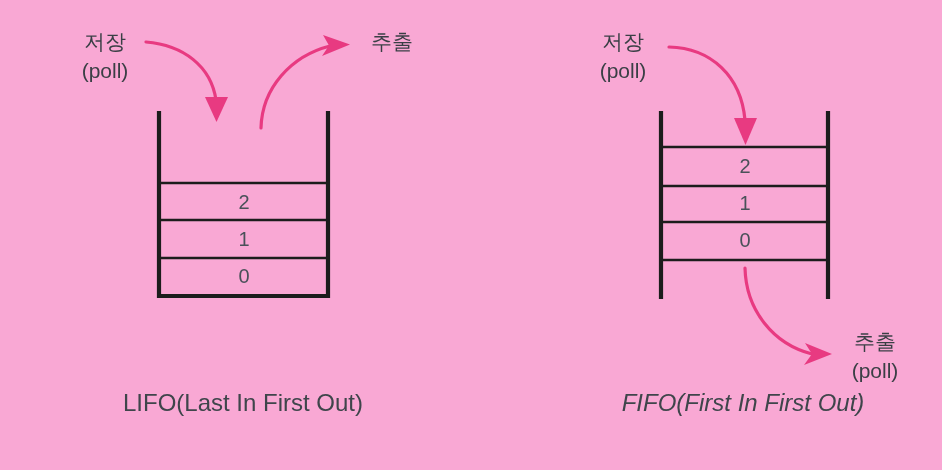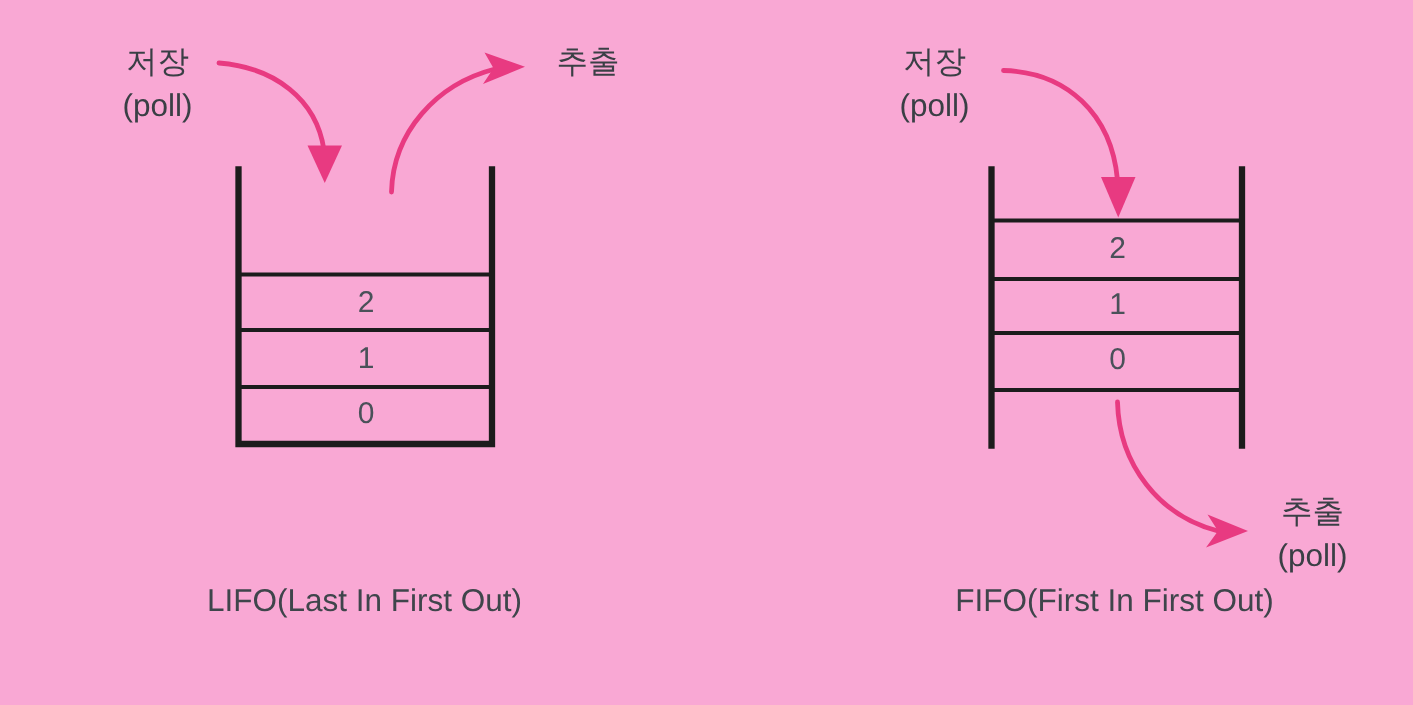--- a/index.html
+++ b/index.html
@@ -36,21 +36,21 @@
     font-weight: 400;
   }
   .label .en {
     display: block;
     font-weight: 400;
   }
   .caption {
     position: absolute;
     text-align: center;
     color: #3f454b;
-    font-size: 21px;
+    font-size: 24px;
     white-space: nowrap;
   }
   .cell-val {
     position: absolute;
     text-align: center;
     color: #4a5159;
     font-size: 20px;
     white-space: nowrap;
   }
 </style>
@@ -129,15 +129,15 @@
 
   <div class="label" style="left:818px; top:327px; width:114px;">
     <span class="ko">추출</span>
     <span class="en">(poll)</span>
   </div>
 
   <div class="cell-val" style="left:661px; top:155px; width:168px;">2</div>
   <div class="cell-val" style="left:661px; top:192px; width:168px;">1</div>
   <div class="cell-val" style="left:661px; top:229px; width:168px;">0</div>
 
-  <div class="caption" style="left:593px; top:389px; width:300px;">FIFO(First In First Out)</div>
+  <div class="caption" style="left:593px; top:389px; width:300px;font-style:italic;">FIFO(First In First Out)</div>
 
 </div>
 
 </body></html>

